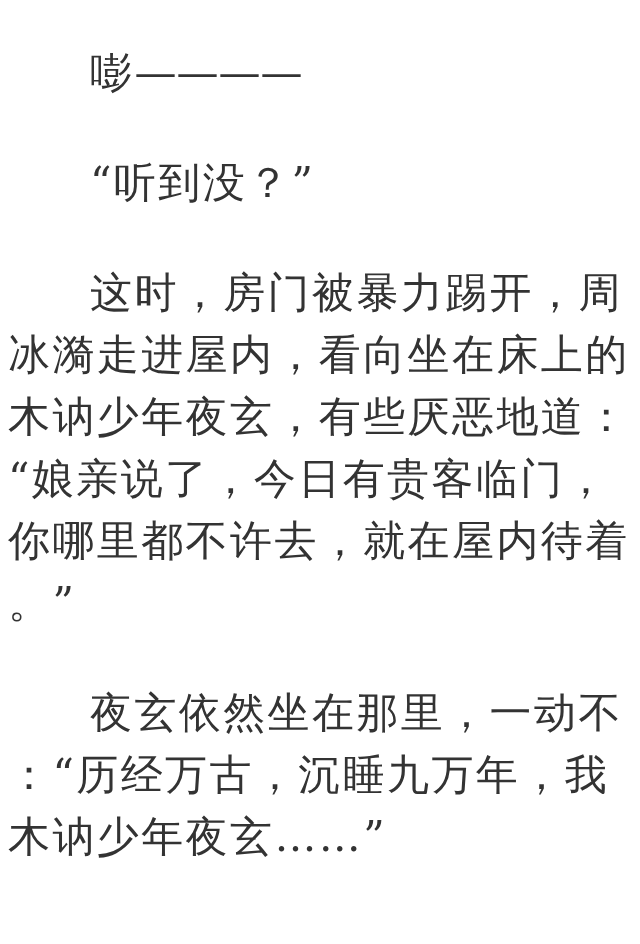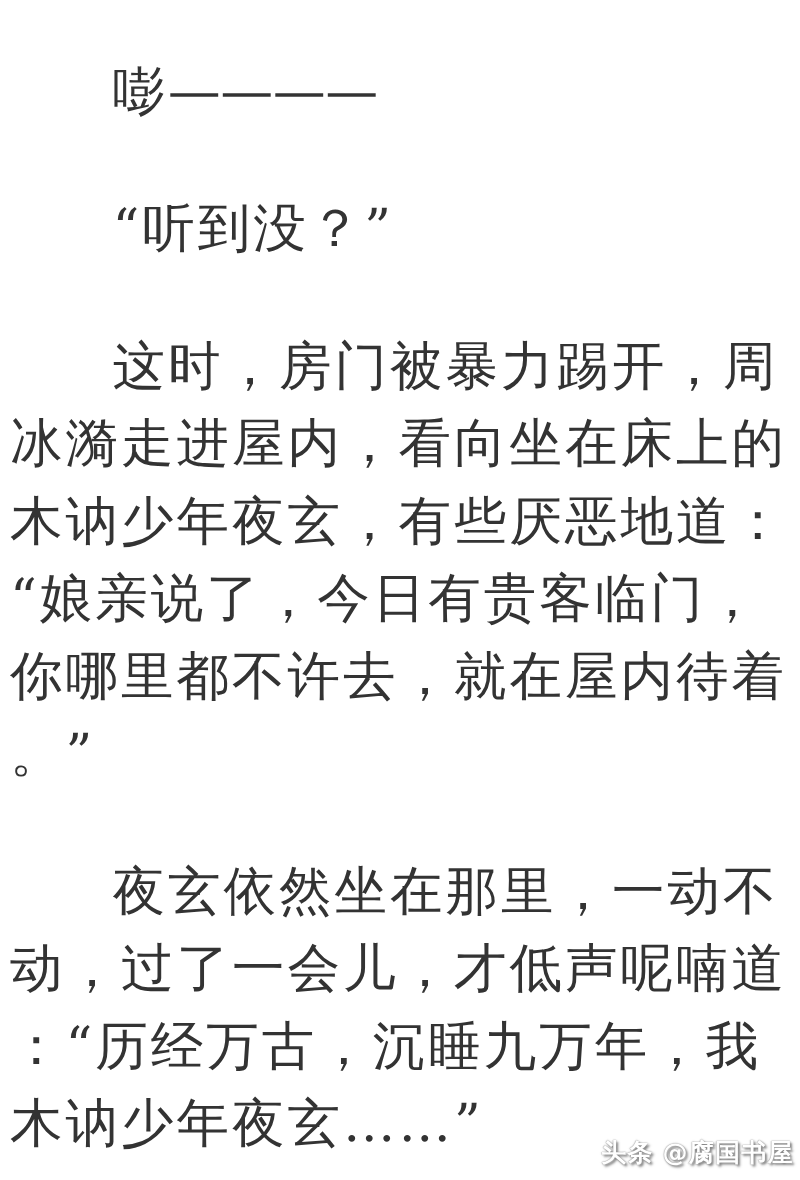--- a/index.html
+++ b/index.html
@@ -76,23 +76,19 @@
       <div class="para">
         <div class="line indent">这时，房门被暴力踢开，周</div>
         <div class="line">冰漪走进屋内，看向坐在床上的</div>
         <div class="line">木讷少年夜玄，有些厌恶地道：</div>
         <div class="line">“娘亲说了，今日有贵客临门，</div>
         <div class="line">你哪里都不许去，就在屋内待着</div>
         <div class="line">。”</div>
       </div>
       <div class="para">
         <div class="line indent">夜玄依然坐在那里，一动不</div>
-        <div class="line">动，过了一会儿，才低声呢喃道</div>
         <div class="line">：“历经万古，沉睡九万年，我</div>
         <div class="line">木讷少年夜玄……”</div>
       </div>
     </div>
 
-  <div class="watermark">
-    <span class="wm-platform">头条</span><span class="wm-handle">@腐国书屋</span>
-  </div>
 
 </div>
 
 </body></html>

